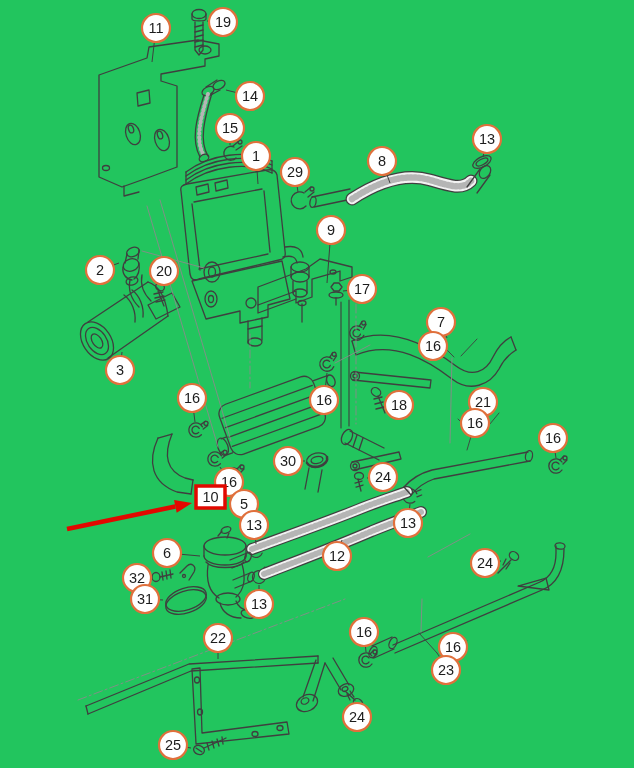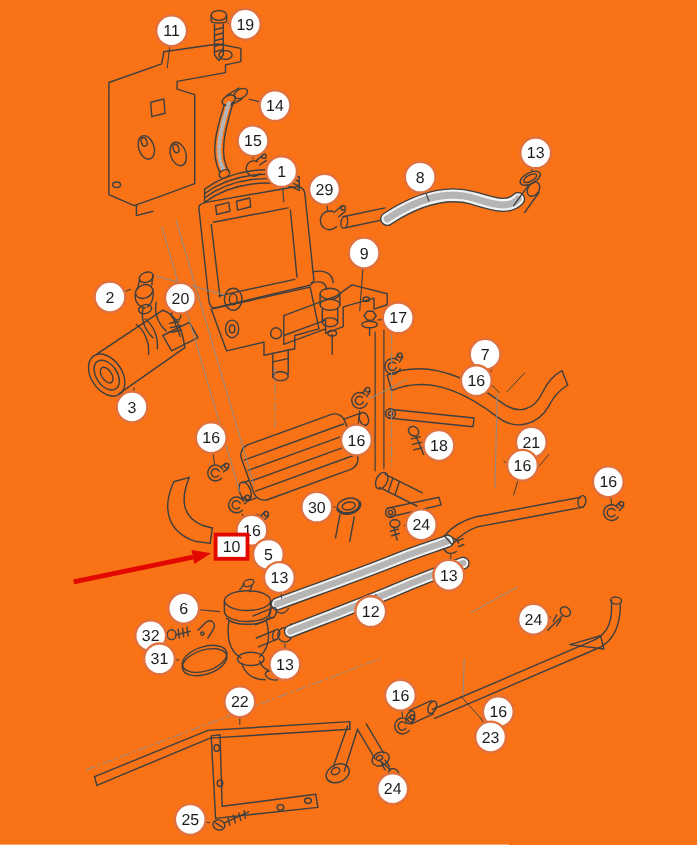--- a/index.html
+++ b/index.html
@@ -1,16 +1,16 @@
 <!DOCTYPE html>
 <html><head>
 <meta charset="utf-8">
 <style>
   html,body{margin:0;padding:0;background:#ffffff;}
-  .canvas{position:relative;width:634px;height:768px;background:#f97316;overflow:hidden;
+  .canvas{position:relative;width:634px;height:768px;background:#22c55e;overflow:hidden;
           font-family:"Liberation Sans", sans-serif;}
   svg{position:absolute;left:0;top:0;}
   .callout-text{font-family:"Liberation Sans", sans-serif;}
 </style>
 </head>
 <body>
 
 <div class="canvas">
 <svg width="634" height="768" viewBox="0 0 634 768">
 

